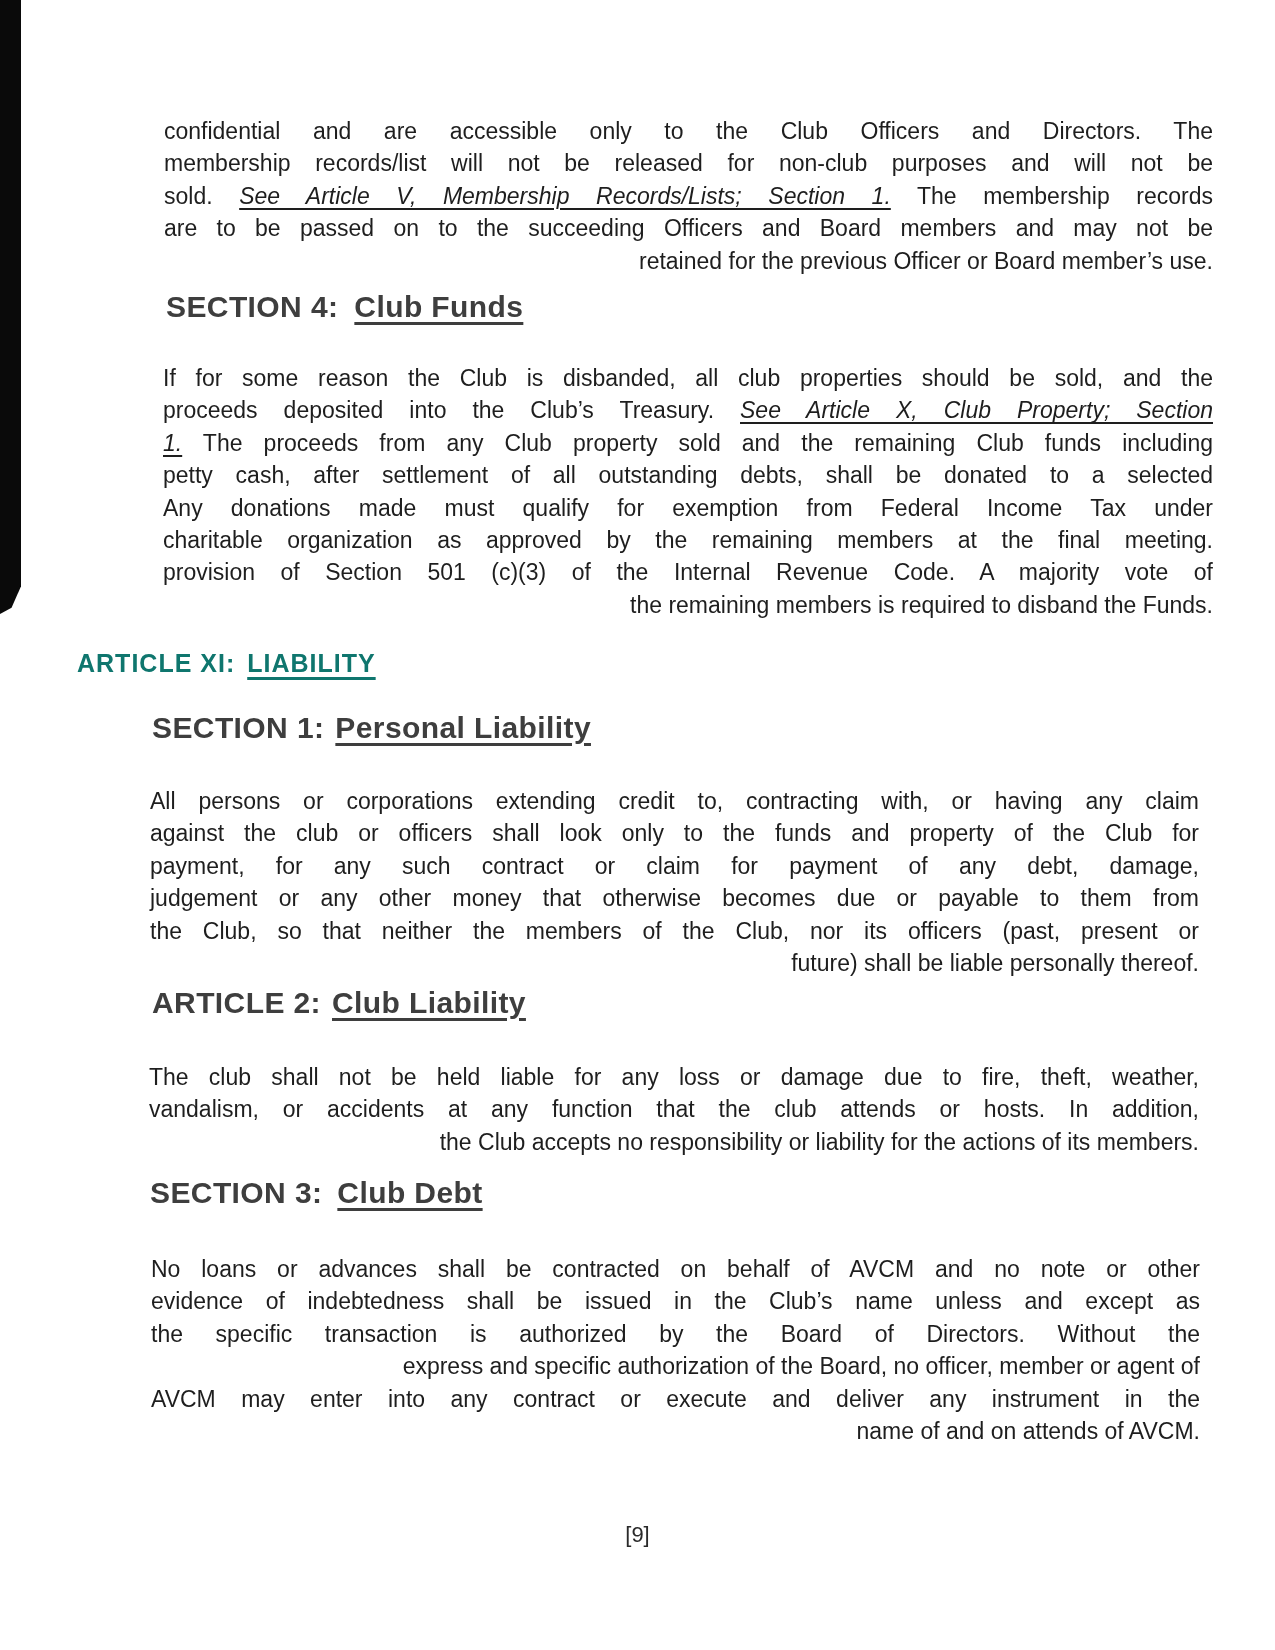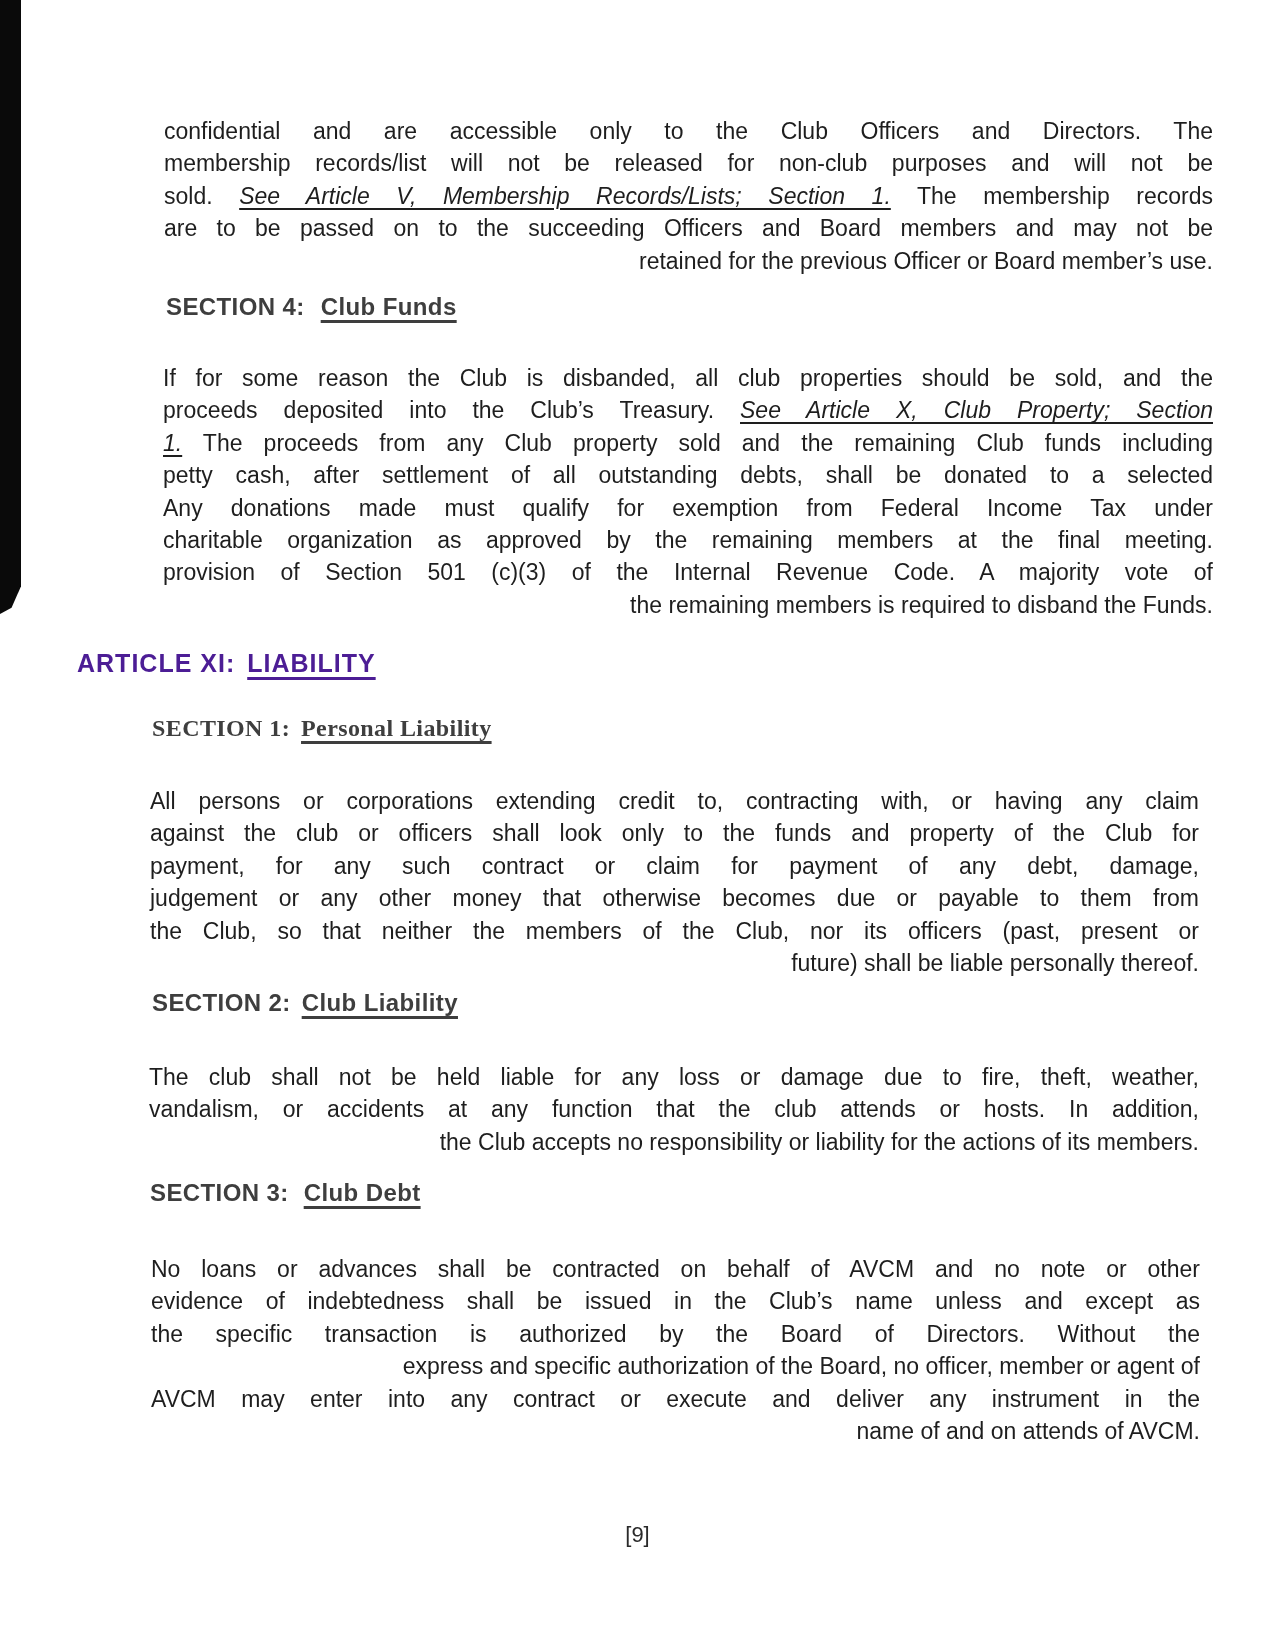--- a/index.html
+++ b/index.html
@@ -25,54 +25,54 @@
   .para .line { text-align: right; white-space: normal; }
   .para .line.flush { text-align: justify; text-align-last: justify; }
   .ref {
     font-style: italic;
     text-decoration: underline;
     text-decoration-thickness: 1.5px;
     text-underline-offset: 4px;
   }
   h2.sec {
     margin: 0;
-    font-size: 24px;
+    font-size: 30px;
     line-height: 32.4px;
     font-weight: bold;
     color: #3e3e3e;
     letter-spacing: 0.4px;
   }
   h2.sec .sec-title {
     margin-left: 11px;
     text-decoration: underline;
     text-decoration-thickness: 2.5px;
     text-underline-offset: 5px;
   }
   h2.sec.s4 .sec-title { margin-left: 16px; }
   h2.sec.s3 .sec-title { margin-left: 15px; }
   h1.article {
     margin: 0;
     font-size: 25px;
     line-height: 33px;
     font-weight: bold;
-    color: #4c1d95;
+    color: #0f766e;
     letter-spacing: 1px;
   }
   h1.article .art-title {
     margin-left: 12px;
     text-decoration: underline;
     text-decoration-thickness: 2.5px;
     text-underline-offset: 5px;
   }
   
   .p1  { top: 107px;  left: 164px; width: 1049px; }
   .s4  { top: 291px;  left: 166px; }
   .p2  { top: 354px;  left: 163px; width: 1050px; }
   .art { top: 647px;  left: 77px;  }
-  .s1  { top: 712px;  left: 152px; font-family: Liberation Serif, serif; }
+  .s1  { top: 712px;  left: 152px; }
   .p3  { top: 777px;  left: 150px; width: 1049px; }
   .s2  { top: 987px;  left: 152px; }
   .p4  { top: 1053px; left: 149px; width: 1050px; }
   .s3  { top: 1177px; left: 150px; }
   .p5  { top: 1245px; left: 151px; width: 1049px; }
   .pagenum {
     top: 1520px; left: 0; width: 1275px;
     text-align: center;
     font-size: 22px; line-height: 30px;
     color: #2a2a2a;
@@ -119,21 +119,21 @@
   <section class="block para p3">
       <div class="line flush"><span>All persons or corporations extending credit to, contracting with, or having any claim</span></div>
       <div class="line flush"><span>against the club or officers shall look only to the funds and property of the Club for</span></div>
       <div class="line flush"><span>payment, for any such contract or claim for payment of any debt, damage,</span></div>
       <div class="line flush"><span>judgement or any other money that otherwise becomes due or payable to them from</span></div>
       <div class="line flush"><span>the Club, so that neither the members of the Club, nor its officers (past, present or</span></div>
       <div class="line"><span>future) shall be liable personally thereof.</span></div>
     </section>
 
   <h2 class="block sec s2">
-    <span class="sec-label">SECTION 2:</span><span class="sec-title">Club Liability</span>
+    <span class="sec-label">ARTICLE 2:</span><span class="sec-title">Club Liability</span>
   </h2>
 
   <section class="block para p4">
       <div class="line flush"><span>The club shall not be held liable for any loss or damage due to fire, theft, weather,</span></div>
       <div class="line flush"><span>vandalism, or accidents at any function that the club attends or hosts.  In addition,</span></div>
       <div class="line"><span>the Club accepts no responsibility or liability for the actions of its members.</span></div>
     </section>
 
   <h2 class="block sec s3">
     <span class="sec-label">SECTION 3:</span><span class="sec-title">Club Debt</span>

